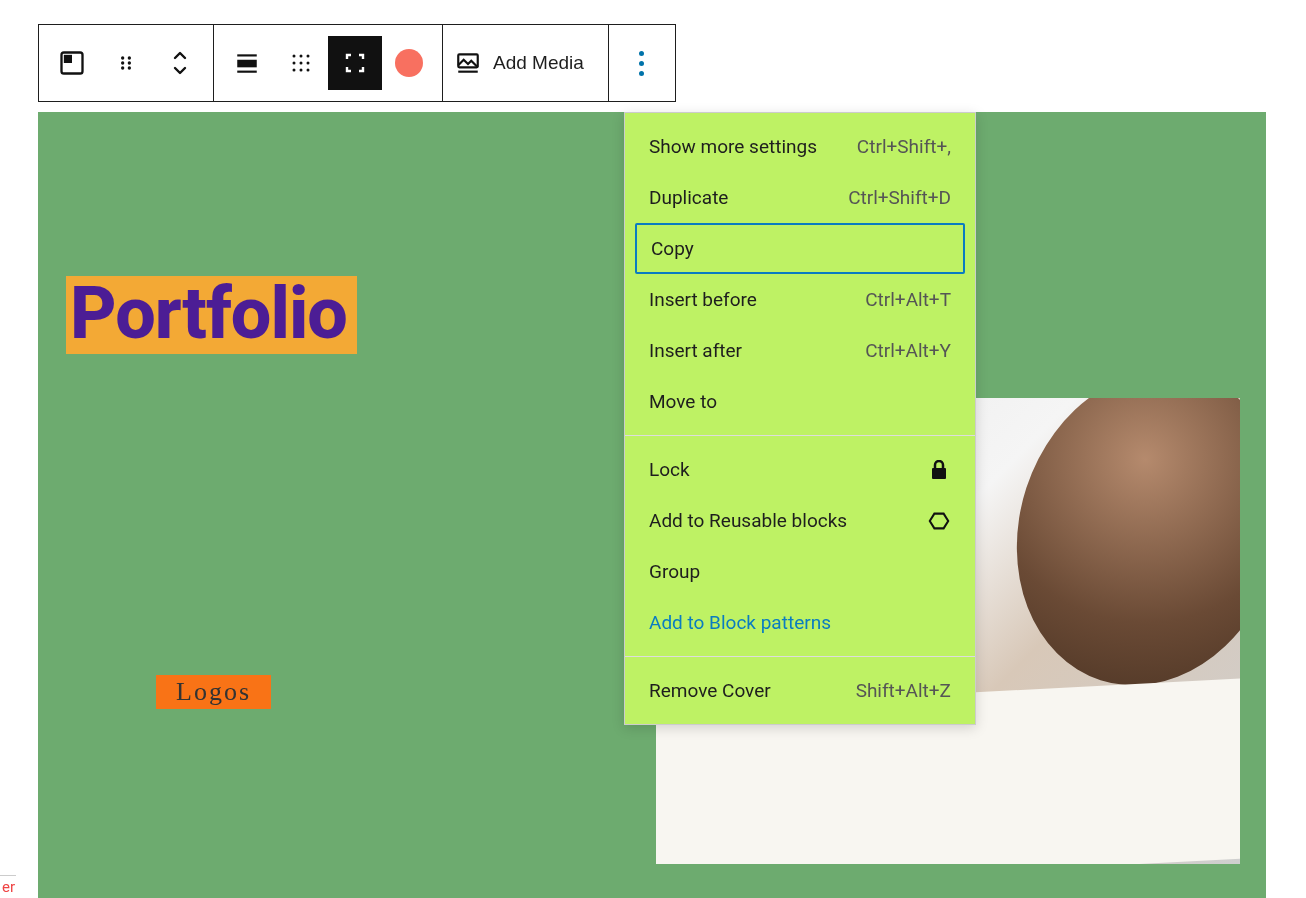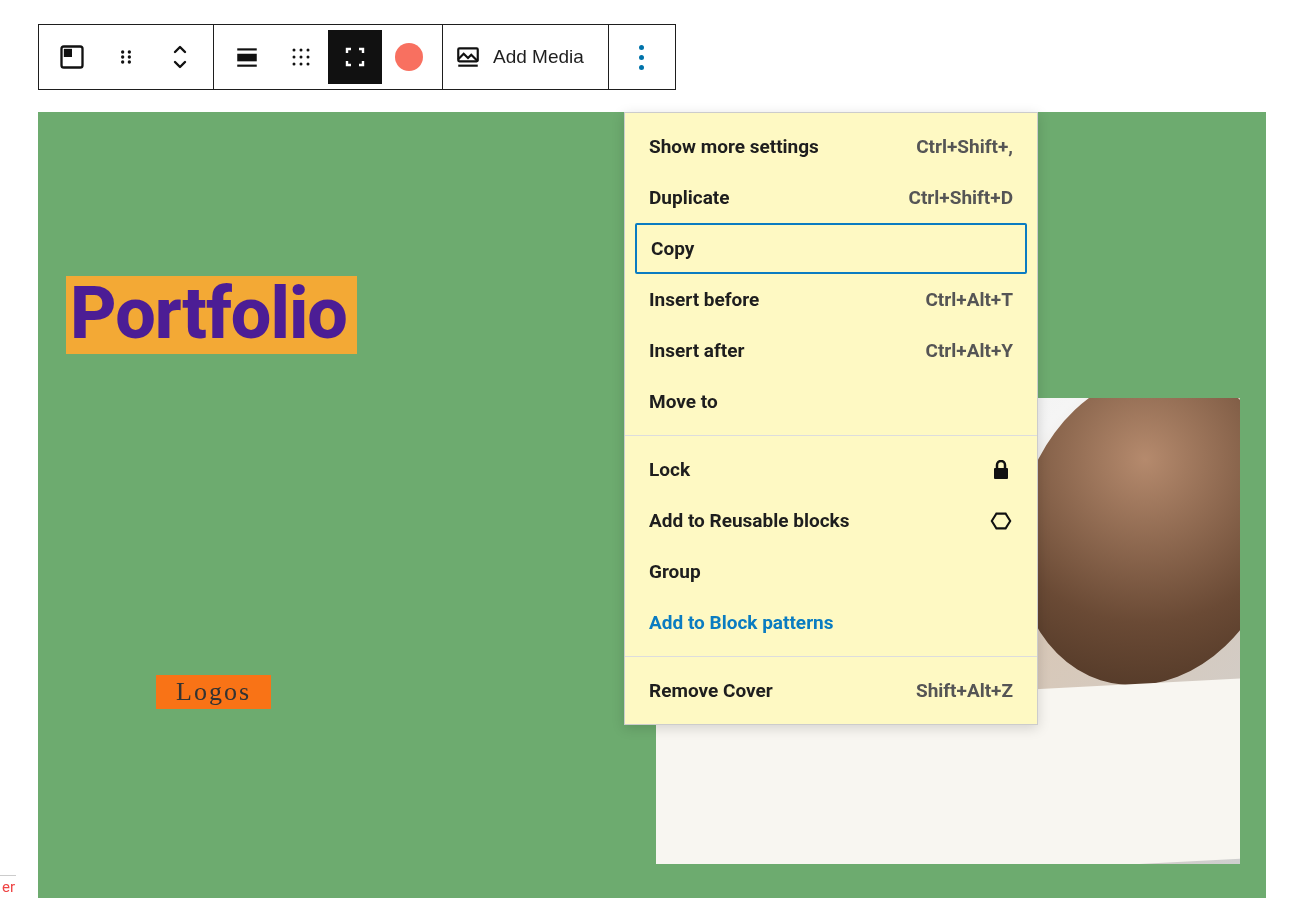--- a/index.html
+++ b/index.html
@@ -13,21 +13,21 @@
   }
 
   
   .toolbar {
     position: absolute;
     top: 24px;
     left: 38px;
     display: flex;
     border: 1px solid #1e1e1e;
     background: #fff;
-    height: 66px;
+    height: 78px;
   }
   .toolbar-group {
     display: flex;
     align-items: center;
     border-right: 1px solid #1e1e1e;
     padding: 0 6px;
   }
   .toolbar-group:last-child { border-right: none; }
   .toolbar-btn {
     width: 54px;
@@ -125,26 +125,25 @@
     width:620px; height:180px;
     background:#f8f6f1;
     transform: rotate(-3deg);
   }
 
   
   .menu {
     position:absolute;
     top:112px; 
     left:624px;
-    width:414px;
-    background:#fef9c3;
+    width:352px;
+    background:#bef264;
     border:1px solid #ccc;
     box-shadow: 0 3px 12px rgba(0,0,0,0.15);
     z-index:10;
-    font-weight:bold;
   }
   .menu-section{
     border-bottom:1px solid #ddd;
     padding:8px 0;
   }
   .menu-section:last-child{ border-bottom:none; }
   .menu-item{
     display:flex;
     align-items:center;
     justify-content:space-between;

